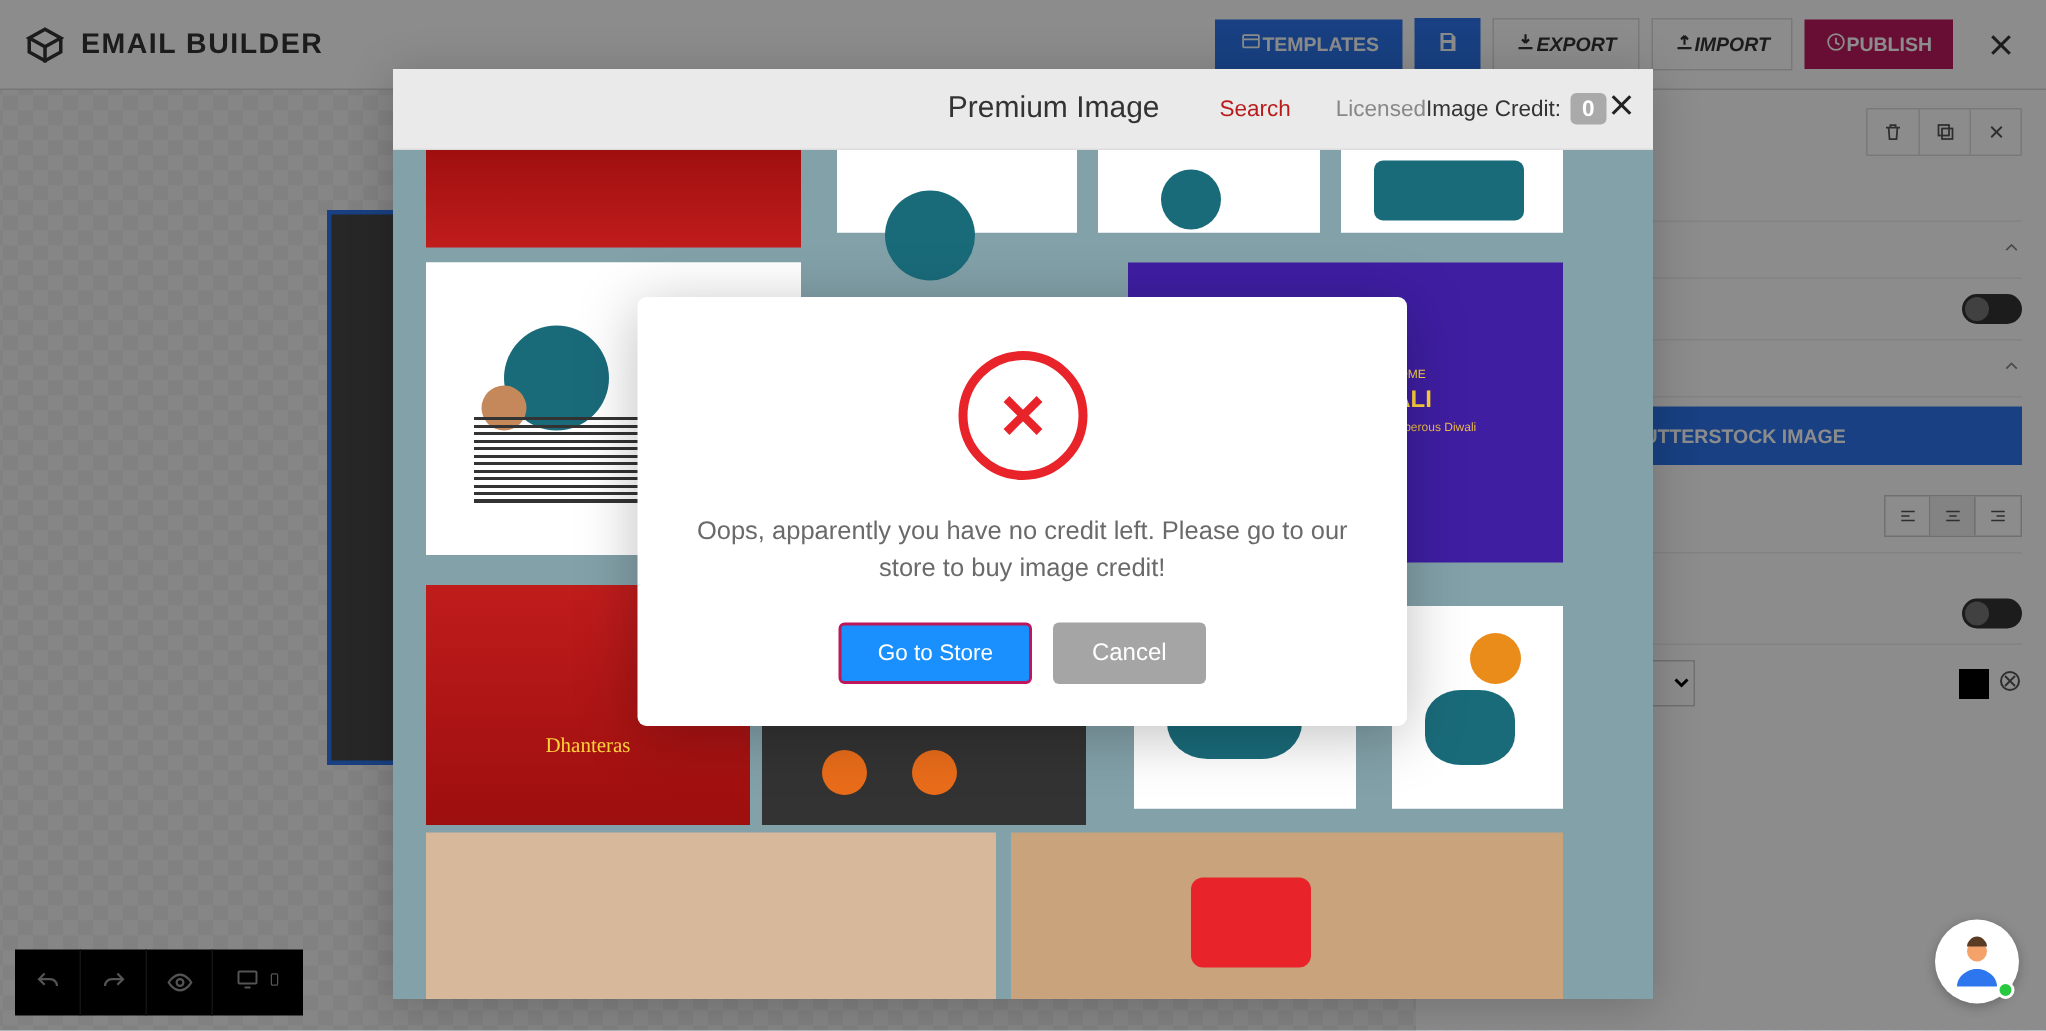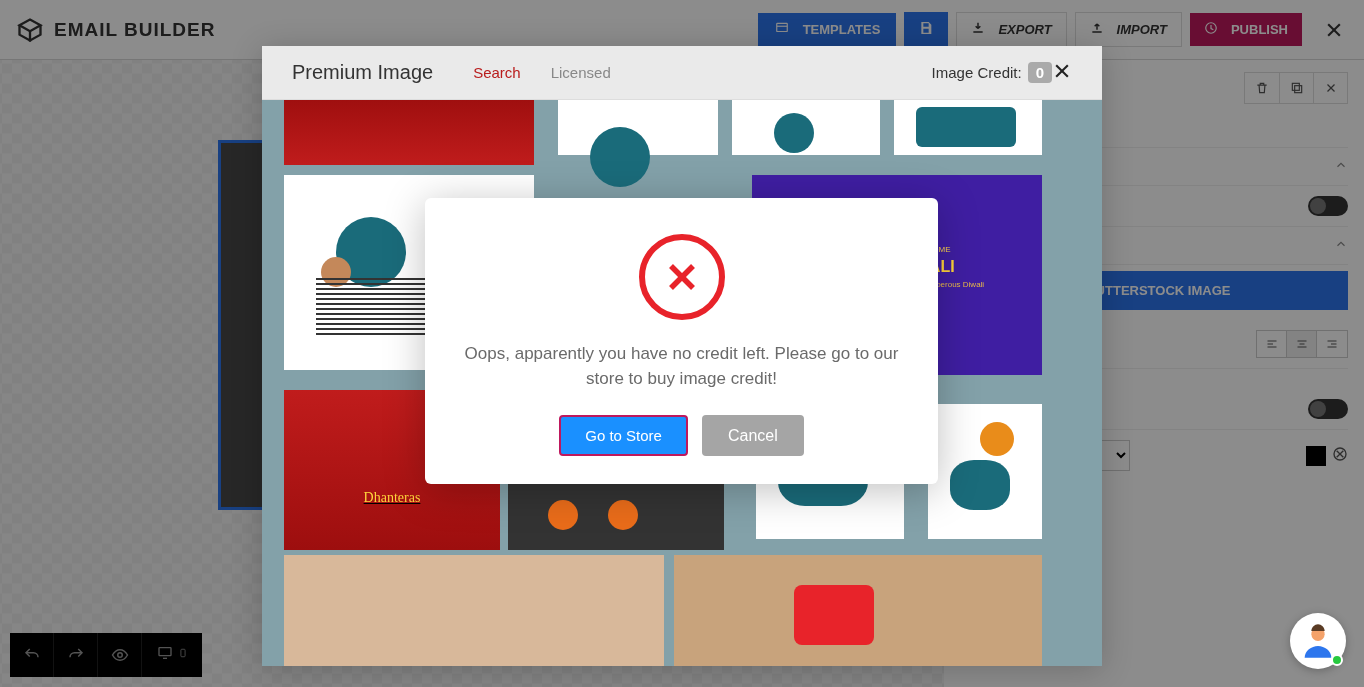--- a/index.html
+++ b/index.html
@@ -4,21 +4,21 @@
   <style>
     * { box-sizing: border-box; margin: 0; padding: 0; }
     body { font-family: -apple-system, BlinkMacSystemFont, "Segoe UI", Arial, sans-serif; width:1364px; height:687px; overflow:hidden; background:#e6e6e6; position:relative; }
 
     
     .topbar { position:absolute; top:0; left:0; right:0; height:60px; background:#fff; display:flex; align-items:center; justify-content:space-between; padding:0 16px; border-bottom:1px solid #d8d8d8; }
     .brand { display:flex; align-items:center; gap:10px; }
     .brand-icon { width:28px; height:28px; }
     .brand-name { font-size:19px; font-weight:700; letter-spacing:1px; color:#333; }
     .topbar-right { display:flex; align-items:center; gap:8px; }
-    .btn { display:flex; align-items:center; gap:13px; font-size:13px; font-weight:700; padding:8px 14px; border:none; cursor:pointer; color:#333; }
+    .btn { display:flex; align-items:center; gap:0; font-size:13px; font-weight:700; padding:8px 14px; border:none; cursor:pointer; color:#333; }
     .btn-templates { background:#2d76ed; color:#fff; padding:8px 16px; }
     .btn-save { background:#2d76ed; color:#fff; width:44px; height:36px; display:flex; align-items:center; justify-content:center; padding:0; }
     .btn-export, .btn-import { background:#fff; border:1px solid #ddd;font-style:italic; }
     .btn-publish { background:#be185d; color:#fff; }
     .close-x { margin-left:10px; width:28px; height:28px; display:flex; align-items:center; justify-content:center; cursor:pointer; }
     .close-x svg { stroke:#333; }
 
     
     .canvas-area { position:absolute; top:60px; left:0; right:0; bottom:0; background: repeating-conic-gradient(#ececec 0% 25%, #f5f5f5 0% 50%) 50% / 20px 20px; }
     .canvas-img-placeholder { position:absolute; left:218px; top:80px; width:300px; height:370px; background:#484848; border:3px solid #2d76ed; }
@@ -43,41 +43,41 @@
     .rp-select { width:170px; padding:6px; border:1px solid #ccc; background:#fff; }
     .rp-top-icons { display:flex; gap:0; border:1px solid #ddd; }
     .rp-top-icons .ic { width:34px; height:30px; display:flex; align-items:center; justify-content:center; border-left:1px solid #ddd; }
     .rp-top-icons .ic:first-child{border-left:none;}
 
     
     .dimmer { position:absolute; inset:0; background:rgba(0,0,0,0.45); }
 
     
     .modal-premium { position:absolute; left:262px; top:46px; width:840px; height:620px; background:#f1f1f1; display:flex; flex-direction:column; box-shadow:0 4px 30px rgba(0,0,0,.2); }
-    .mp-header { height:54px; background:#eaeaea; display:flex; align-items:center; padding:0 30px; justify-content:space-between; border-bottom:1px solid #ddd; }
+    .mp-header { height:54px; background:#eaeaea; display:flex; align-items:center; padding:0 11px; justify-content:flex-end; border-bottom:1px solid #ddd; }
     .mp-title { font-size:20px; font-weight:500; color:#333; flex:0 0 auto; margin-right:40px;}
     .mp-tabs { display:flex; gap:30px; font-size:15px; }
     .mp-tab { color:#888; cursor:pointer; }
     .mp-tab.active { color:#b91c1c; }
     .mp-right { display:flex; align-items:center; }
     .mp-credit { font-size:15px; color:#333; display:flex; align-items:center; gap:6px;}
     .mp-credit-badge { background:#aaa; color:#fff; border-radius:4px; padding:2px 8px; font-weight:600; }
     .mp-close { cursor:pointer; }
     .mp-body { flex:1; overflow:hidden; background:#83a1a9; padding:10px 22px; position:relative; }
     .tile { position:absolute; background:#fff; }
     .frame { border:12px solid #fff; }
 
     
     .t1 { left:22px; top:-5px; width:250px; height:70px; background:linear-gradient(#9d0e0e,#c01c1c); }
     .t2 { left:296px; top:-5px; width:160px; height:60px; }
     .t3 { left:470px; top:-5px; width:148px; height:60px; }
     .t4 { left:632px; top:-5px; width:148px; height:60px; }
     .t5 { left:22px; top:75px; width:250px; height:195px; background:#fff; }
     .t6 { left:490px; top:75px; width:290px; height:200px; background:#3f1ea2; color:#fcd34d; font-size:11px; text-align:center; padding-top:70px; }
-    .t7 { left:22px; top:290px; width:216px; height:160px; background:linear-gradient(#c01c1c,#9d0e0e);text-decoration:underline; }
+    .t7 { left:22px; top:290px; width:216px; height:160px; background:linear-gradient(#c01c1c,#9d0e0e); }
     .t8 { left:246px; top:290px; width:216px; height:160px; }
     .t9 { left:494px; top:304px; width:148px; height:135px; }
     .t10 { left:666px; top:304px; width:114px; height:135px; }
     .t11 { left:22px; top:455px; width:380px; height:120px; background:#d8b89a; }
     .t12 { left:412px; top:455px; width:368px; height:120px; background:#c8a37c; }
     .inner-shape { width:60px; height:60px; background:#1a6b7a; border-radius:50%; margin:20px; }
 
     
     .modal-alert { position:absolute; left:425px; top:198px; width:513px; background:#fff; border-radius:6px; padding:30px 38px 28px; box-shadow:0 6px 40px rgba(0,0,0,.25); text-align:center; }
     .alert-icon { width:86px; height:86px; border:6px solid #e8232a; border-radius:50%; margin:6px auto 22px; display:flex; align-items:center; justify-content:center; }

